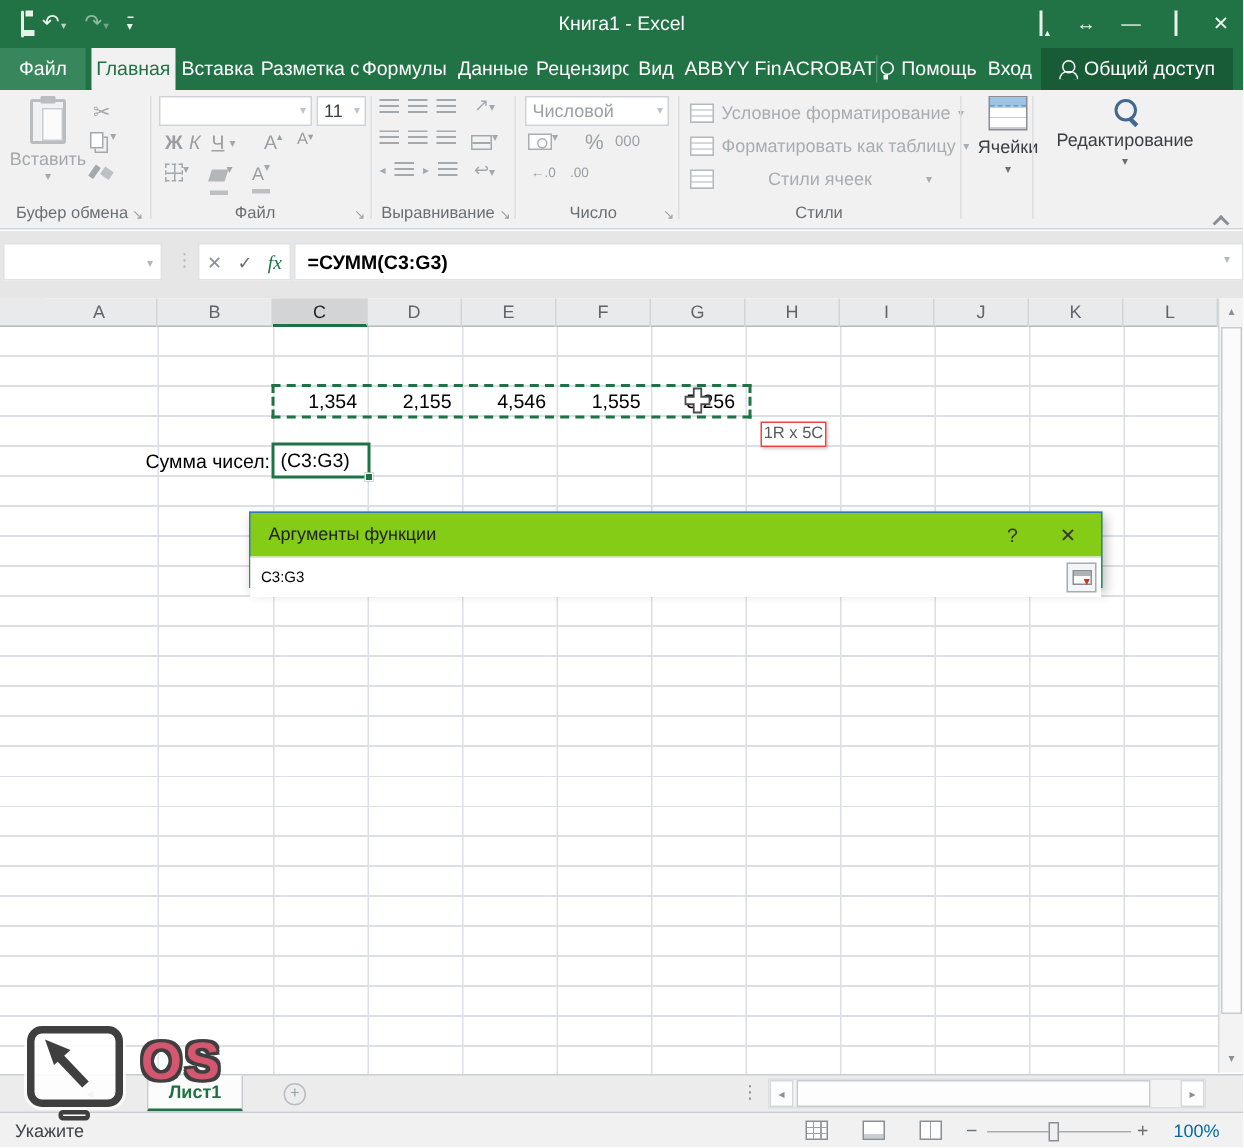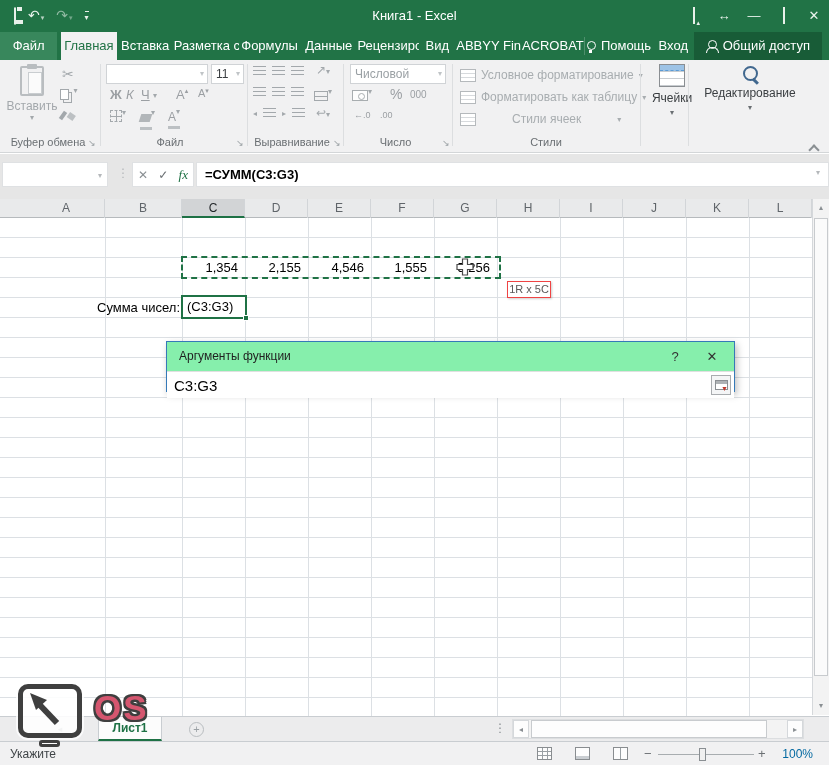--- a/index.html
+++ b/index.html
@@ -94,25 +94,25 @@
   #marching { left:181px; top:256px; width:320px; height:23px; border:2px dashed #1f7245; }
   #b5label { top:298px; left:85px; width:95px; height:20px; line-height:20px; font-size:13px; color:#000; text-align:right; }
   #activecell { left:181px; top:295px; width:66px; height:24px; border:2px solid #1f7245; background:#fff; font-size:13px; line-height:20px; padding-left:4px; color:#000; }
   #fillhandle { left:243px; top:315px; width:6px; height:6px; background:#1f7245; border:1px solid #fff; }
   #tooltip { left:507px; top:281px; width:44px; height:17px; background:#fff; border:1px solid #ef4444; box-shadow:1px 1px 2px rgba(0,0,0,.2); font-size:11px; color:#595959; text-align:center; line-height:15px; }
 
   
   #cursor { left:456px; top:258px; width:18px; height:18px; z-index:60; }
 
   
-  #dialog { left:166px; top:341px; width:569px; height:51px; background:#86efac; border:1px solid #3579b8; box-shadow:2px 3px 7px rgba(0,0,0,.25); z-index:40; }
+  #dialog { left:166px; top:341px; width:569px; height:51px; background:#84cc16; border:1px solid #3579b8; box-shadow:2px 3px 7px rgba(0,0,0,.25); z-index:40; }
   #dialog-title { position:absolute; left:12px; top:7px; font-size:12px; color:#1f1f1f; }
   .dlg-btn { position:absolute; top:4px; width:28px; height:21px; text-align:center; line-height:21px; font-size:13px; color:#333; }
   #dialog-input-row { position:absolute; left:0; top:29px; width:567px; height:27px; background:#fff; border-top:1px solid #e0e0e0; }
-  #dialog-input { position:absolute; left:0; top:0; width:544px; height:26px; border:none; outline:none; font-family:"Liberation Sans",sans-serif; font-size:15px; color:#000; padding-left:7px; }
+  #dialog-input { position:absolute; left:0; top:0; width:544px; height:26px; border:none; outline:none; font-family:"Liberation Sans",sans-serif; font-size:10px; color:#000; padding-left:7px; }
   #rangebtn { position:absolute; right:3px; top:3px; width:20px; height:20px; border:1px solid #a9acaf; background:#f4f5f6; }
   .rangeico { position:absolute; left:3px; top:4px; width:13px; height:10px; border:1px solid #8a8e92; background:linear-gradient(#aeb2b5 0 3px,#fff 3px); }
   .rangeico:after { content:"▼"; position:absolute; right:-1px; bottom:-3px; font-size:7px; color:#c0392b; }
 
   
   #vscroll { left:812px; top:199px; width:17px; height:516px; background:#f3f3f3; border-left:1px solid #d5d8db; }
   .sbtn { position:absolute; width:16px; height:17px; text-align:center; line-height:17px; font-size:8px; color:#8a8f93; background:#f3f3f3; }
   #vthumb { position:absolute; left:1px; top:19px; width:14px; height:458px; background:#fbfbfb; border:1px solid #c8cbce; }
   #sheetbar { left:0; top:716px; width:829px; height:25px; background:#ececed; border-top:1px solid #c9cdd1; }
   .shnav { position:absolute; top:0; height:25px; line-height:25px; font-size:9px; color:#9aa0a4; width:16px; text-align:center; }

